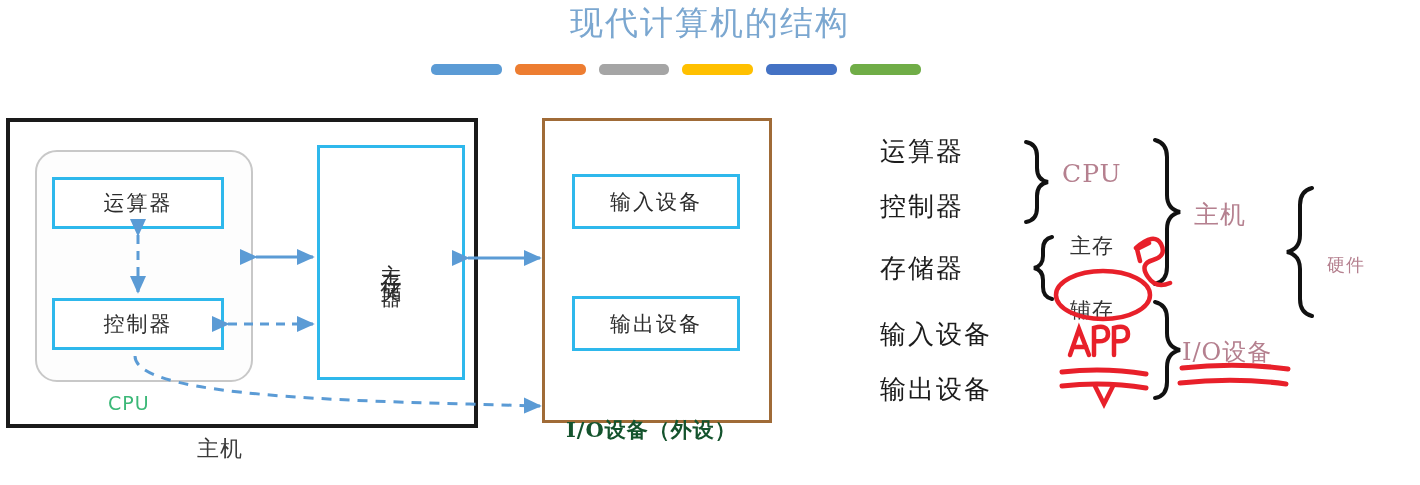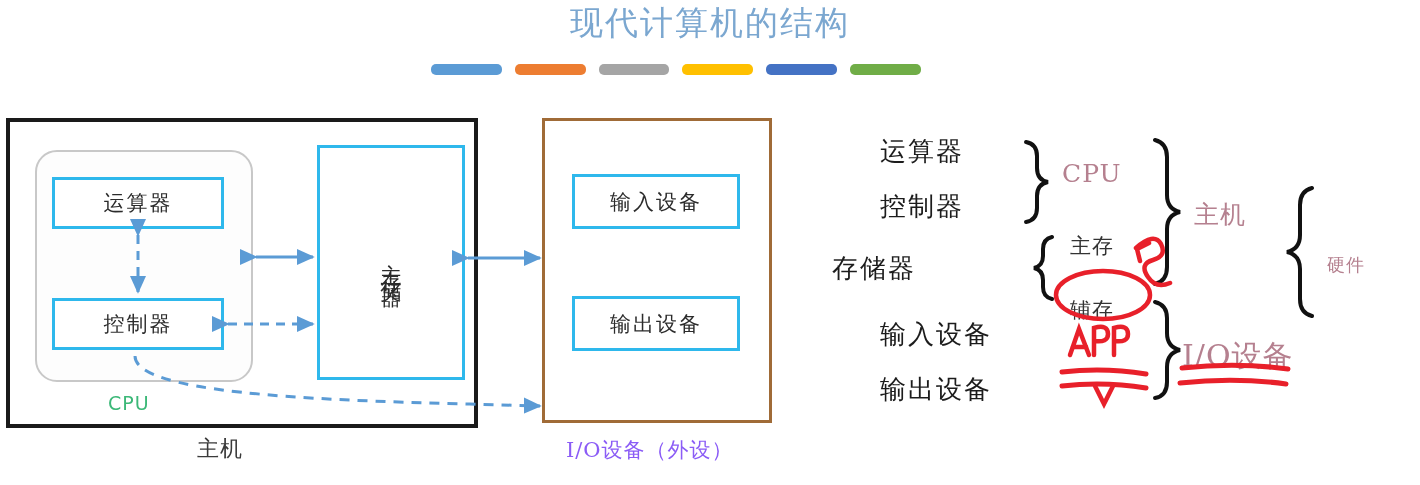--- a/index.html
+++ b/index.html
@@ -97,21 +97,21 @@
     white-space: nowrap;
   }
   #cpu-caption {
     left: 108px; top: 392px;
     font-family: "DejaVu Sans", sans-serif;
     font-size: 19px;
     color: #3cb878;
     letter-spacing: 1px;
   }
   #host-caption { left: 197px; top: 434px; color: #3a3a3a; }
-  #io-caption   { left: 566px; top: 436px; color: #8b5cf6; font-size: 21px; }
+  #io-caption   { left: 566px; top: 416px; color: #14532d; font-size: 21px; font-weight: bold; }
 
   
   .rlabel {
     position: absolute;
     font-family: "DejaVu Serif", serif;
     font-size: 26px;
     color: #1c1c1c;
     letter-spacing: 2px;
     white-space: nowrap;
   }
@@ -194,30 +194,30 @@
 
     <line x1="228" y1="324" x2="313" y2="324" stroke="#5b9bd5" stroke-width="3" stroke-dasharray="9 7" marker-start="url(#ah)" marker-end="url(#ah2)"></line>
 
     <line x1="468" y1="258" x2="540" y2="258" stroke="#5b9bd5" stroke-width="3" marker-start="url(#ah)" marker-end="url(#ah2)"></line>
 
     <path d="M135,356 C135,392 300,400 470,404 L540,406" fill="none" stroke="#5b9bd5" stroke-width="3" stroke-dasharray="10 8" marker-end="url(#ah2)"></path>
   </svg>
 
   <div class="rlabel" style="left:880px; top:134px;">运算器</div>
   <div class="rlabel" style="left:880px; top:189px;">控制器</div>
-  <div class="rlabel" style="left:832px; top:251px;">存储器</div>
+  <div class="rlabel" style="left:880px; top:251px;">存储器</div>
   <div class="rlabel" style="left:880px; top:317px;">输入设备</div>
   <div class="rlabel" style="left:880px; top:372px;">输出设备</div>
 
   <div class="sublabel" style="left:1070px; top:232px;">主存</div>
   <div class="sublabel" style="left:1070px; top:296px;">辅存</div>
 
   <div class="rose" style="left:1062px; top:159px; font-size:25px;">CPU</div>
   <div class="rose" style="left:1194px; top:198px; font-size:25px;">主机</div>
-  <div class="rose" style="left:1182px; top:336px; font-size:30px;">I/O设备</div>
+  <div class="rose" style="left:1182px; top:336px; font-size:24px;">I/O设备</div>
   <div class="rose" style="left:1327px; top:253px; font-size:18px;">硬件</div>
 
   <svg class="overlay" viewBox="0 0 1420 485">
 
     <path d="M1026,142 q11,2 11,14 v12 q0,12 11,14 q-11,2 -11,14 v12 q0,12 -11,14" fill="none" stroke="#111" stroke-width="4" stroke-linecap="round"></path>
 
     <path d="M1052,237 q-9,2 -9,12 v7 q0,10 -9,12 q9,2 9,12 v7 q0,10 9,12" fill="none" stroke="#111" stroke-width="4" stroke-linecap="round"></path>
 
     <path d="M1155,140 q12,3 12,17 v38 q0,14 13,17 q-13,3 -13,17 v38 q0,14 -12,17" fill="none" stroke="#111" stroke-width="4" stroke-linecap="round"></path>
 

